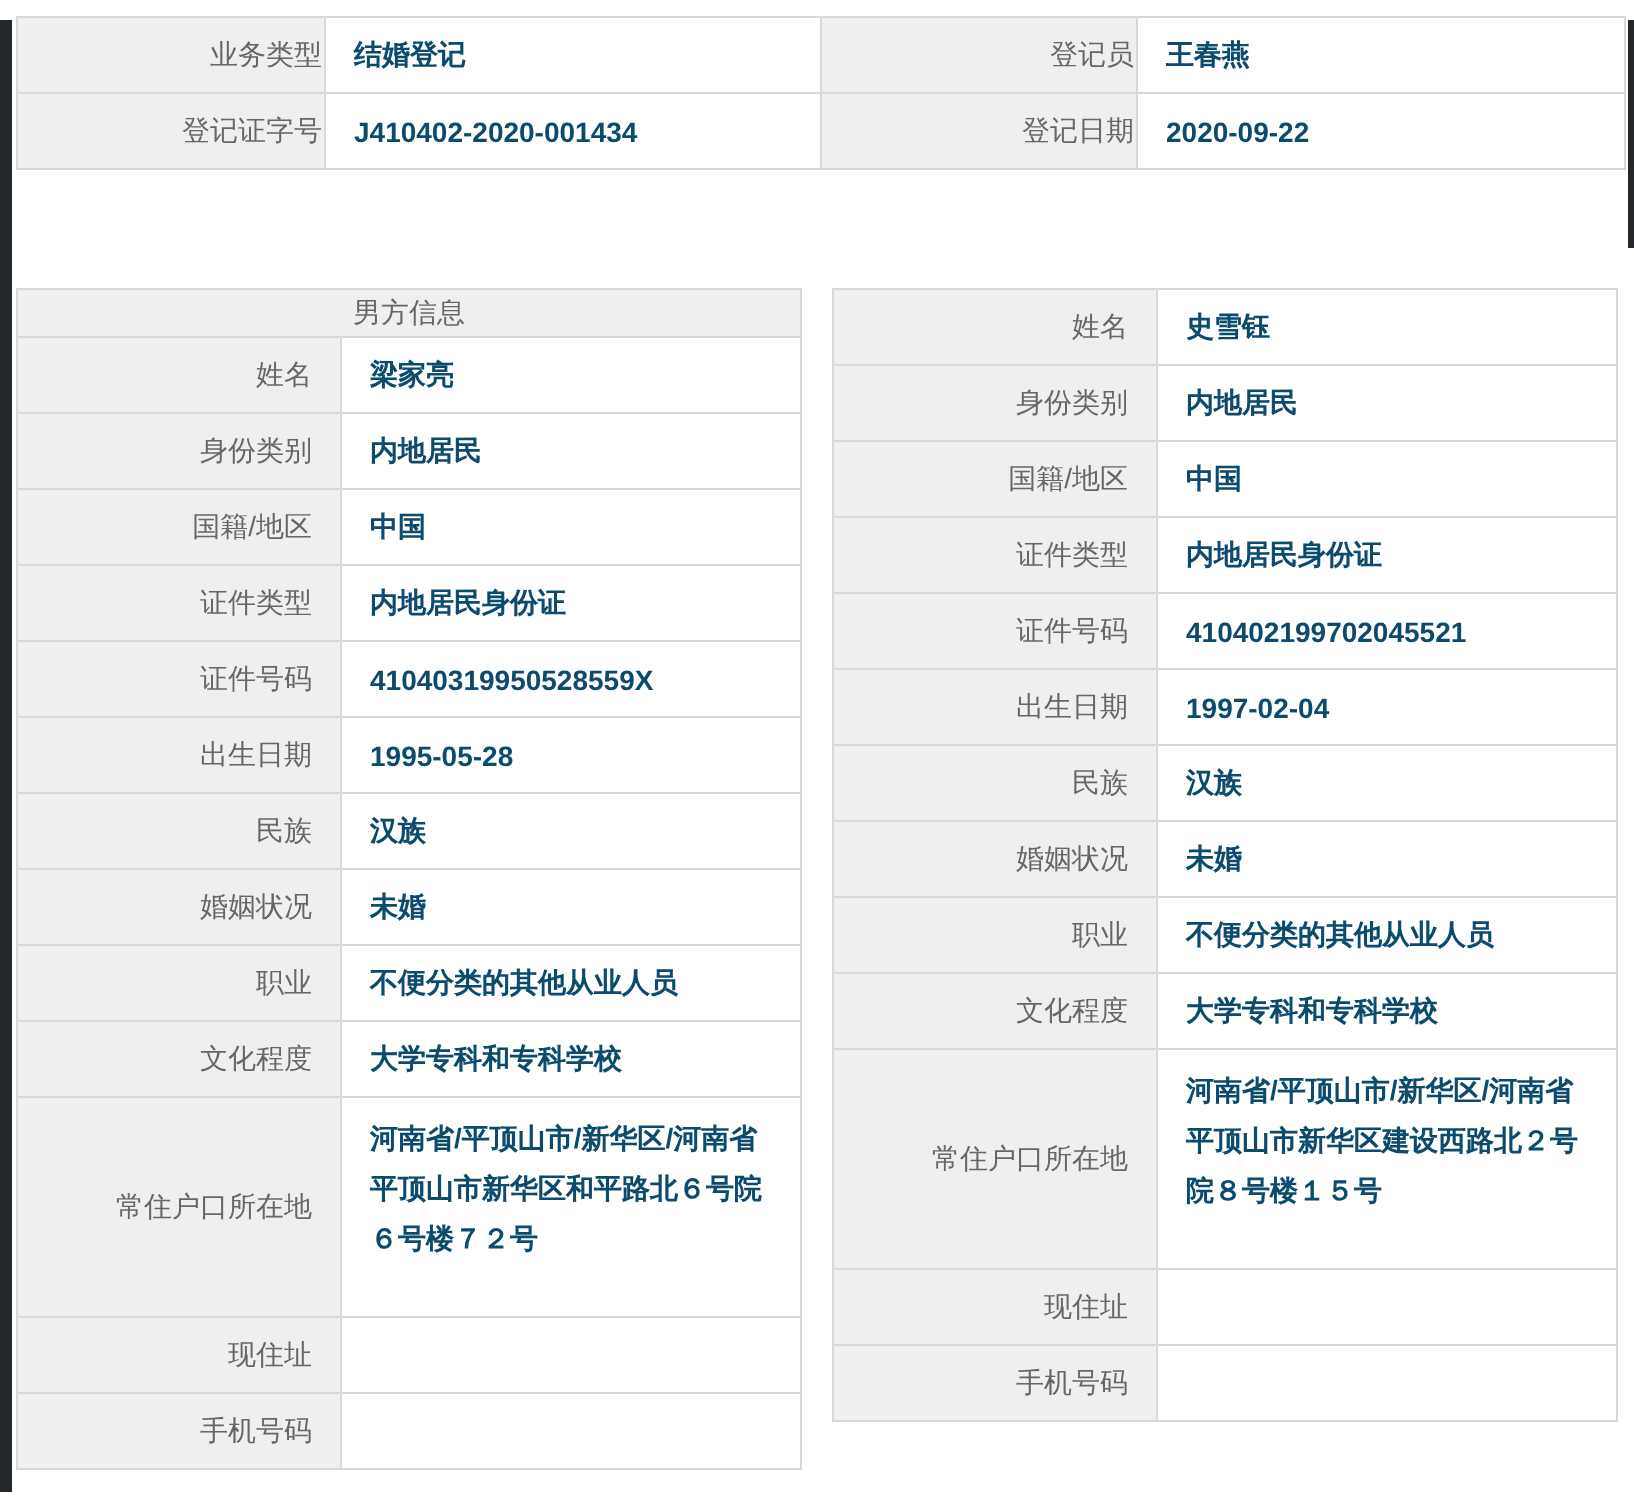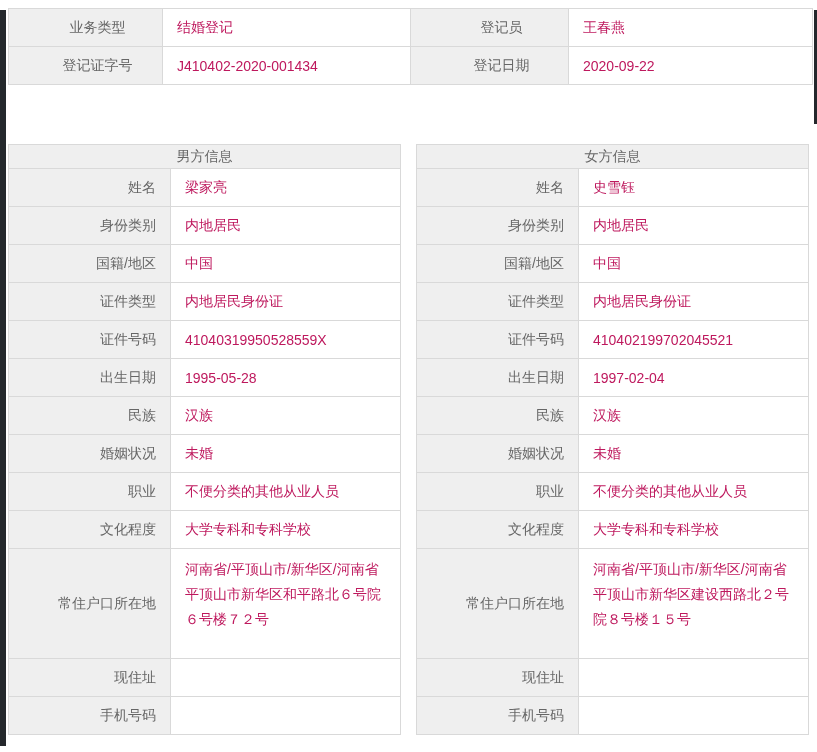--- a/index.html
+++ b/index.html
@@ -10,25 +10,25 @@
     font-size:14px;color:#555555;
   }
   .edge{position:absolute;background:#24282c;}
   .edge-left{left:0;top:10px;width:6px;height:736px;}
   .edge-right{left:814px;top:10px;width:3px;height:114px;}
 
   table{border-collapse:collapse;table-layout:fixed;}
   td{border:1px solid #d9d9d9;height:38px;overflow:hidden;
      white-space:nowrap;box-sizing:border-box;}
   .lbl{background:#efefef;color:#666666;}
-  .val{background:#ffffff;color:#be185d;}
+  .val{background:#ffffff;color:#0c4a6e;font-weight:bold;}
 
   
   .summary{position:absolute;left:8px;top:8px;width:804px;}
-  .summary .lbl{text-align:center;padding-left:25px;}
+  .summary .lbl{text-align:right;padding-left:25px;}
   .summary .val{text-align:left;padding-left:14px;}
 
   
   .party{position:absolute;top:144px;width:392px;}
   .party-left{left:8px;}
   .party-right{left:416px;}
   .party td.hdr{background:#efefef;color:#666666;text-align:center;height:24px;}
   .party .lbl{text-align:right;padding-right:14px;}
   .party .val{text-align:left;padding-left:14px;margin-left:19px;}
   .party tr.addr td{height:auto;}
@@ -129,23 +129,20 @@
   </tr>
 </tbody>
   </table>
 
 <table class="party party-right">
   <colgroup>
       <col style="width:162px">
       <col style="width:230px">
     </colgroup>
   <tbody>
-      <tr>
-    <td class="hdr" colspan="2">女方信息</td>
-  </tr>
   <tr>
     <td class="lbl">姓名</td>
     <td class="val">史雪钰</td>
   </tr>
   <tr>
     <td class="lbl">身份类别</td>
     <td class="val">内地居民</td>
   </tr>
   <tr>
     <td class="lbl">国籍/地区</td>

